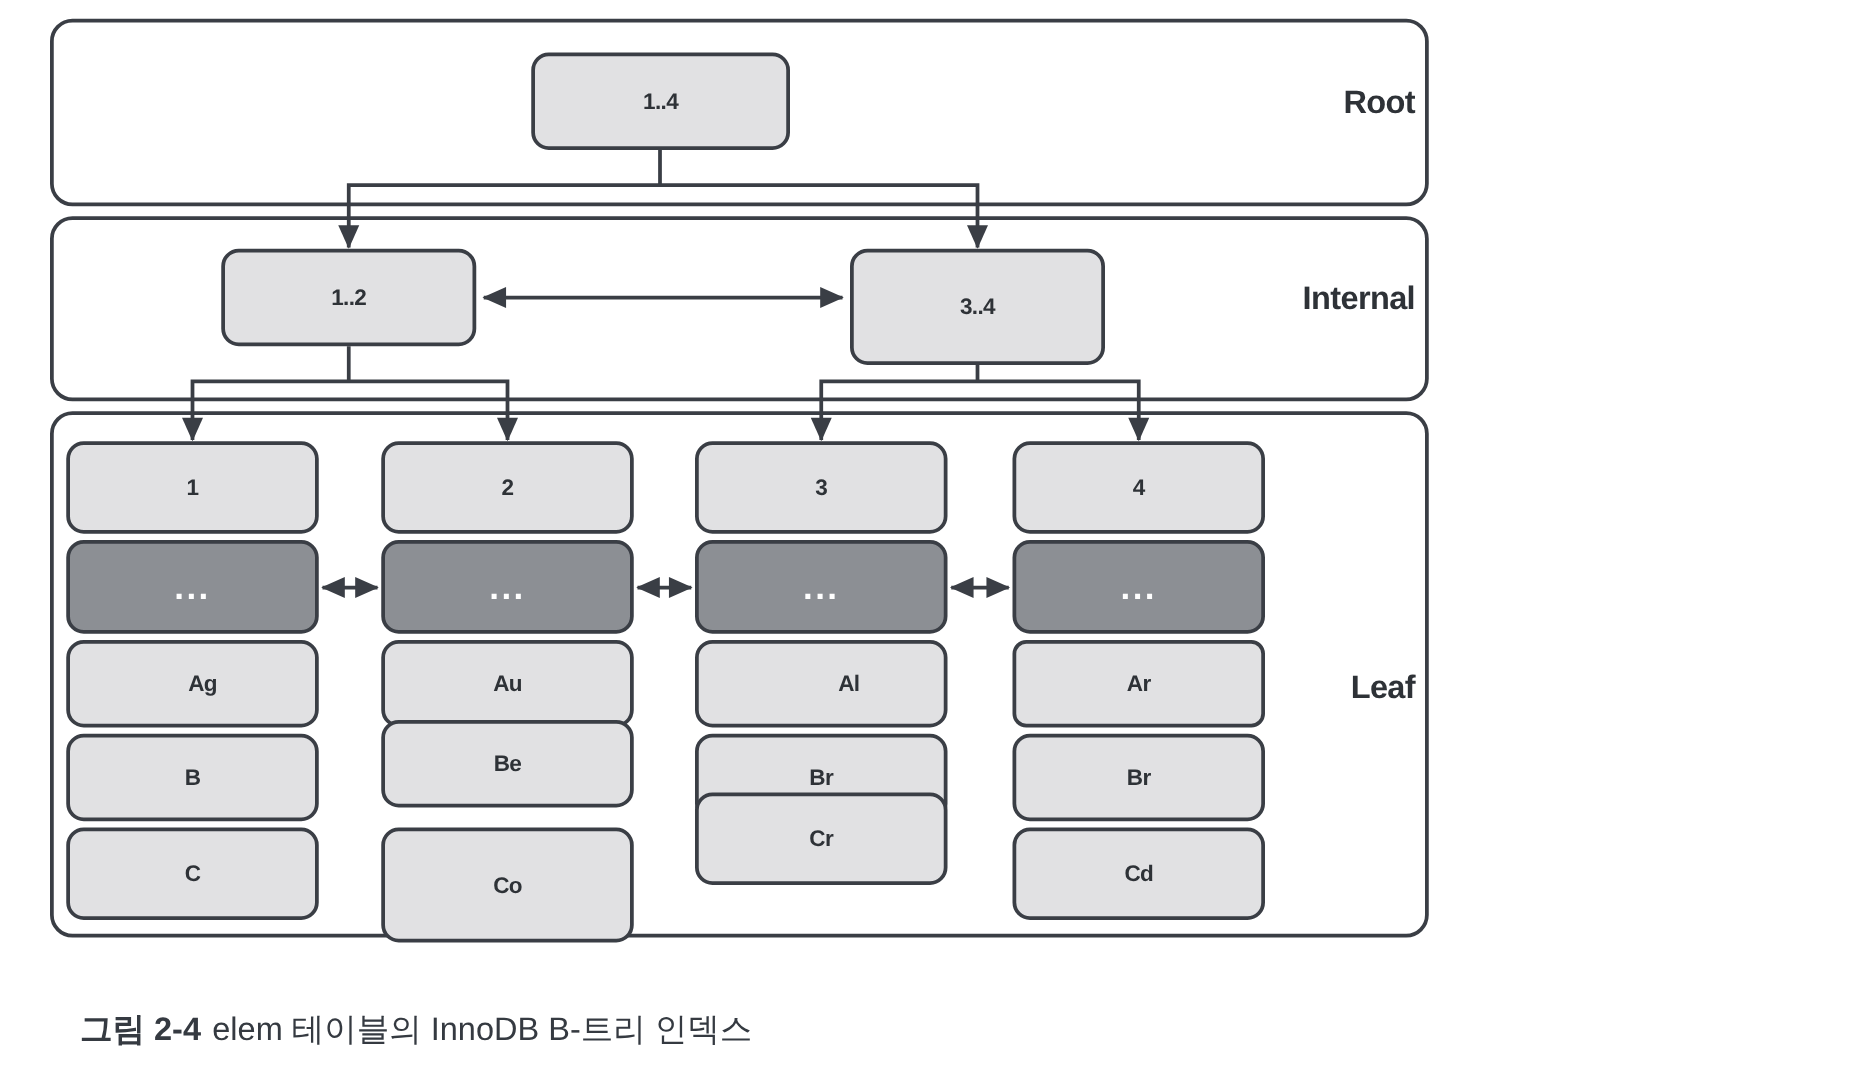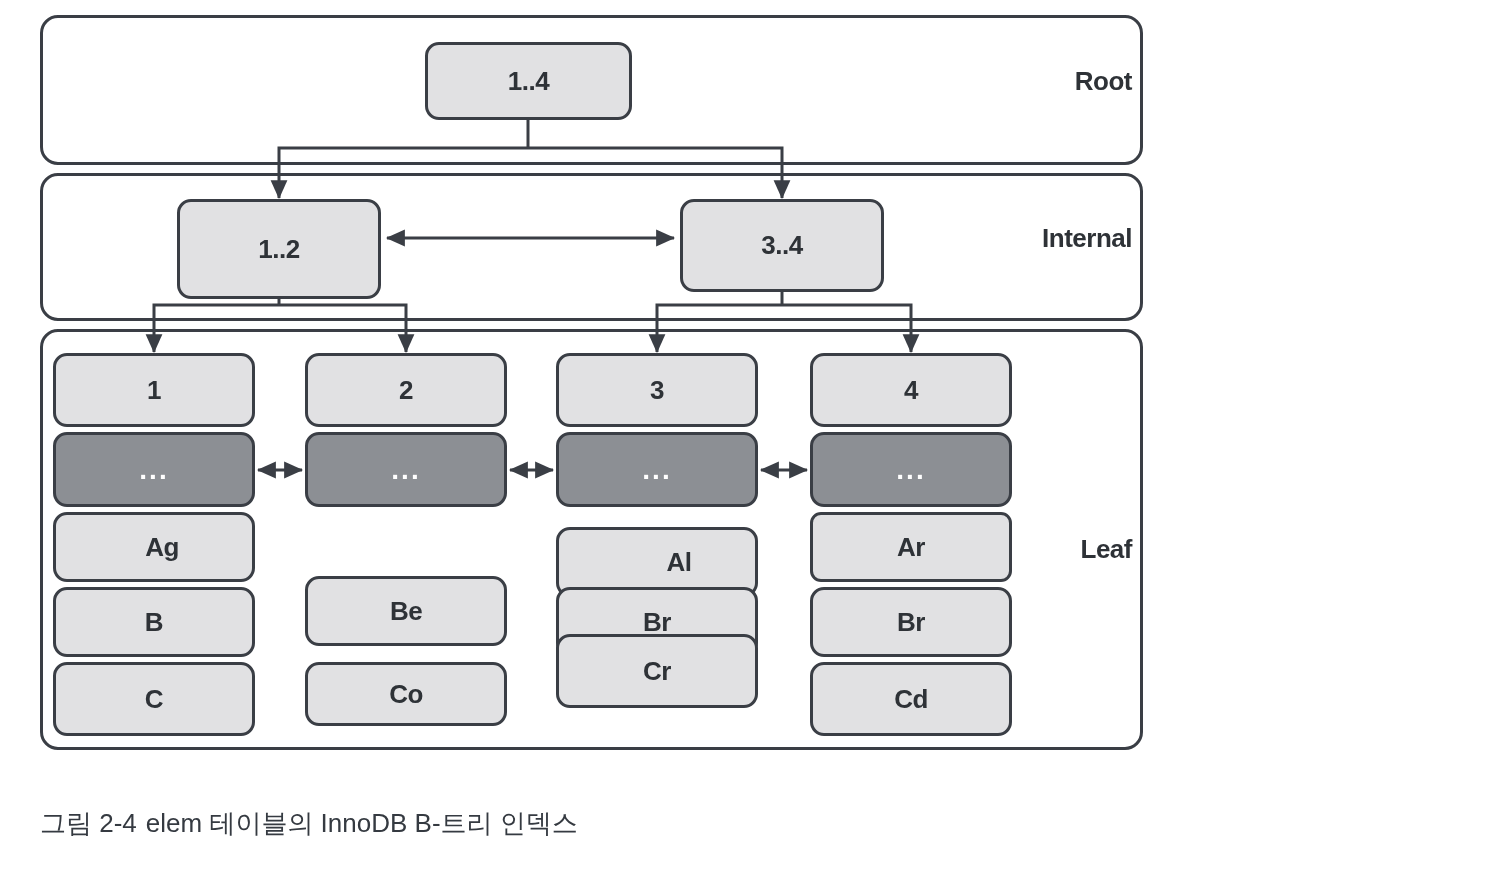--- a/index.html
+++ b/index.html
@@ -15,30 +15,30 @@
   }
   .band-label{
     position:absolute;width:132px;text-align:right;
     font-weight:bold;font-size:26px;color:var(--ink);line-height:34px;
     letter-spacing:-0.5px;
   }
   .node{
     position:absolute;box-sizing:border-box;
     background:var(--boxfill);border:3px solid var(--line);border-radius:14px;
     display:flex;align-items:center;justify-content:center;
-    font-weight:bold;font-size:26px;color:var(--ink);
+    font-weight:bold;font-size:18px;color:var(--ink);
     letter-spacing:-0.5px;
   }
   .node.dark{background:var(--darkfill);color:#ffffff;font-size:28px;letter-spacing:2px;}
   svg.connectors{position:absolute;left:0;top:0;pointer-events:none;}
   .caption{
     position:absolute;left:40px;top:806px;
     font-size:26px;color:#353a41;white-space:nowrap;
   }
-  .caption .fig{font-weight:normal;}
+  .caption .fig{font-weight:bold;margin-left:24px;}
   .caption .txt{margin-left:9px;}
 </style>
 </head>
 <body>
 
 <div class="stage" style="--line: #3a3e45; --boxfill: #e1e1e3; --darkfill: #8c8f94; --ink: #2e3237;">
 
   <div class="band" style="top:15px;height:150px;"></div>
   <div class="band" style="top:173px;height:148px;"></div>
   <div class="band" style="top:329px;height:421px;"></div>
@@ -66,37 +66,38 @@
       <path d="M761 470 H807" marker-start="url(#arr)" marker-end="url(#arr)"></path>
     </g>
   </svg>
 
   <div class="band-label" style="left:1000px;top:64px;">Root</div>
   <div class="band-label" style="left:1000px;top:221px;">Internal</div>
   <div class="band-label" style="left:1000px;top:532px;">Leaf</div>
 
   <div class="node" style="left:425px;top:42px;width:207px;height:78px;">1..4</div>
 
-  <div class="node" style="left:177px;top:199px;width:204px;height:100px;">1..2</div>
+  <div class="node" style="left:177px;top:199px;width:204px;height:78px;">1..2</div>
   <div class="node" style="left:680px;top:199px;width:204px;height:93px;">3..4</div>
 
   <div class="node" style="left:53px;top:353px;width:202px;height:74px;">1</div>
   <div class="node dark" style="left:53px;top:432px;width:202px;height:75px;">...</div>
   <div class="node" style="left:53px;top:512px;width:202px;height:70px;padding-left:16px;">Ag</div>
   <div class="node" style="left:53px;top:587px;width:202px;height:70px;">B</div>
   <div class="node" style="left:53px;top:662px;width:202px;height:74px;">C</div>
 
   <div class="node" style="left:305px;top:353px;width:202px;height:74px;">2</div>
   <div class="node dark" style="left:305px;top:432px;width:202px;height:75px;">...</div>
+  <div class="node" style="left:305px;top:512px;width:202px;height:70px;">Au</div>
   <div class="node" style="left:305px;top:576px;width:202px;height:70px;">Be</div>
-  <div class="node" style="left:305px;top:662px;width:202px;height:64px;">Co</div>
+  <div class="node" style="left:305px;top:662px;width:202px;height:92px;">Co</div>
 
   <div class="node" style="left:556px;top:353px;width:202px;height:74px;">3</div>
   <div class="node dark" style="left:556px;top:432px;width:202px;height:75px;">...</div>
-  <div class="node" style="left:556px;top:527px;width:202px;height:70px;padding-left:44px;">Al</div>
+  <div class="node" style="left:556px;top:512px;width:202px;height:70px;padding-left:44px;">Al</div>
   <div class="node" style="left:556px;top:587px;width:202px;height:70px;">Br</div>
   <div class="node" style="left:556px;top:634px;width:202px;height:74px;">Cr</div>
 
   <div class="node" style="left:810px;top:353px;width:202px;height:74px;">4</div>
   <div class="node dark" style="left:810px;top:432px;width:202px;height:75px;">...</div>
   <div class="node" style="left:810px;top:512px;width:202px;height:70px;border-radius:11px;">Ar</div>
   <div class="node" style="left:810px;top:587px;width:202px;height:70px;">Br</div>
   <div class="node" style="left:810px;top:662px;width:202px;height:74px;">Cd</div>
 
   <div class="caption">

